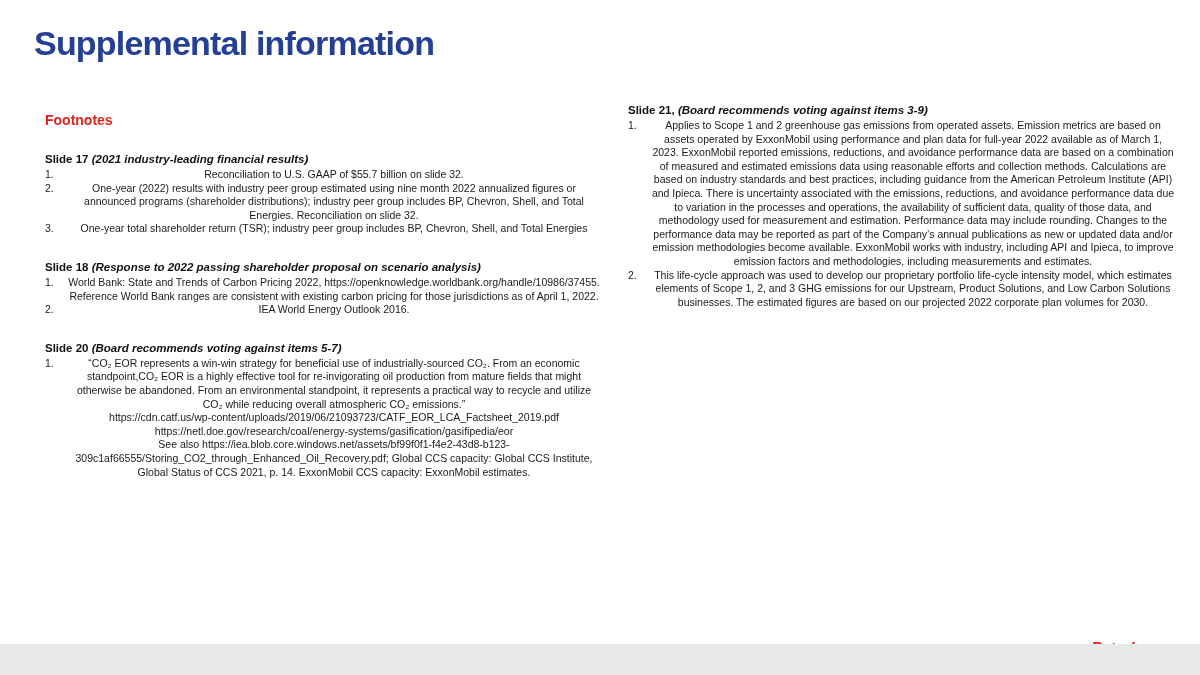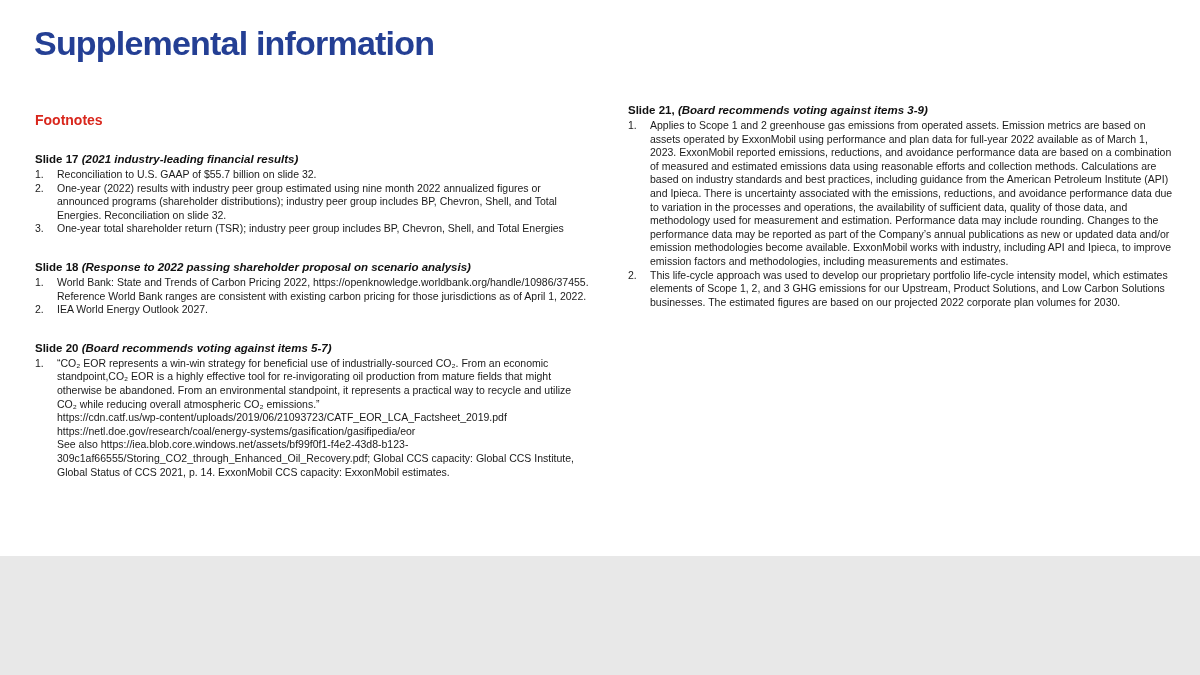--- a/index.html
+++ b/index.html
@@ -1,46 +1,46 @@
 <!DOCTYPE html>
 <html><head>
 <meta charset="utf-8">
 <style>
   html, body { margin: 0; padding: 0; background: #e8e8e8; }
   .slide {
     position: relative;
-    width: 1200px; height: 556px;
+    width: 1200px; height: 644px;
     margin: 0 auto;
     background: #ffffff;
     font-family: "Liberation Sans", "DejaVu Sans", sans-serif;
     color: #1a1a1a;
     overflow: hidden;
   }
   .page-title {
     position: absolute; left: 34px; top: 24px;
     font-size: 34px; font-weight: 700; letter-spacing: -0.8px;
     color: #243f94; margin: 0;
   }
   .col { position: absolute; }
-  .col-left  { left: 35px;  top: 112px; width: 556px; }
+  .col-left  { left: 45px;  top: 112px; width: 556px; }
   .col-right { left: 628px; top: 104px; width: 548px; }
   .footnotes-heading {
     font-size: 14px; font-weight: 700; color: #d9261c;
     margin: 0 0 25px 0;
   }
   .fn-section { margin: 0 0 25px 0; }
   .fn-heading {
     font-size: 11.5px; font-weight: 700; color: #111;
     margin: 0 0 3px 0;
   }
   .fn-heading .note { font-style: italic; }
   .fn-list { margin: 0; padding: 0; }
   .fn-item { display: flex; font-size: 10.5px; line-height: 13.6px; color: #1a1a1a; }
   .fn-num  { flex: 0 0 22px; }
-  .fn-body { flex: 1; min-width: 0; overflow-wrap: break-word; word-wrap: break-word; }
+  .fn-body { flex: 1; min-width: 0; overflow-wrap: break-word; word-wrap: break-word; text-align: center; }
   .fn-line { overflow-wrap: break-word; word-wrap: break-word; }
   .page-number {
     position: absolute; left: 22px; top: 647px;
     font-size: 13px; color: #8a8a8a;
   }
   .logo {
     position: absolute; right: 33px; top: 640px;
     font-size: 16px; font-weight: 700; color: #e2231a;
     letter-spacing: -0.4px;
   }
@@ -75,21 +75,21 @@
 
     <div class="fn-section">
       <h3 class="fn-heading"><span>Slide 18</span> <span class="note">(Response to 2022 passing shareholder proposal on scenario analysis)</span></h3>
       <div class="fn-list">
         <div class="fn-item">
           <span class="fn-num">1.</span>
           <span class="fn-body">World Bank: State and Trends of Carbon Pricing 2022, https://openknowledge.worldbank.org/handle/10986/37455. Reference World Bank ranges are consistent with existing carbon pricing for those jurisdictions as of April 1, 2022.</span>
         </div>
         <div class="fn-item">
           <span class="fn-num">2.</span>
-          <span class="fn-body">IEA World Energy Outlook 2027.</span>
+          <span class="fn-body">IEA World Energy Outlook 2016.</span>
         </div>
       </div>
     </div>
 
     <div class="fn-section">
       <h3 class="fn-heading"><span>Slide 20</span> <span class="note">(Board recommends voting against items 5-7)</span></h3>
       <div class="fn-list">
         <div class="fn-item">
           <span class="fn-num">1.</span>
           <span class="fn-body">

